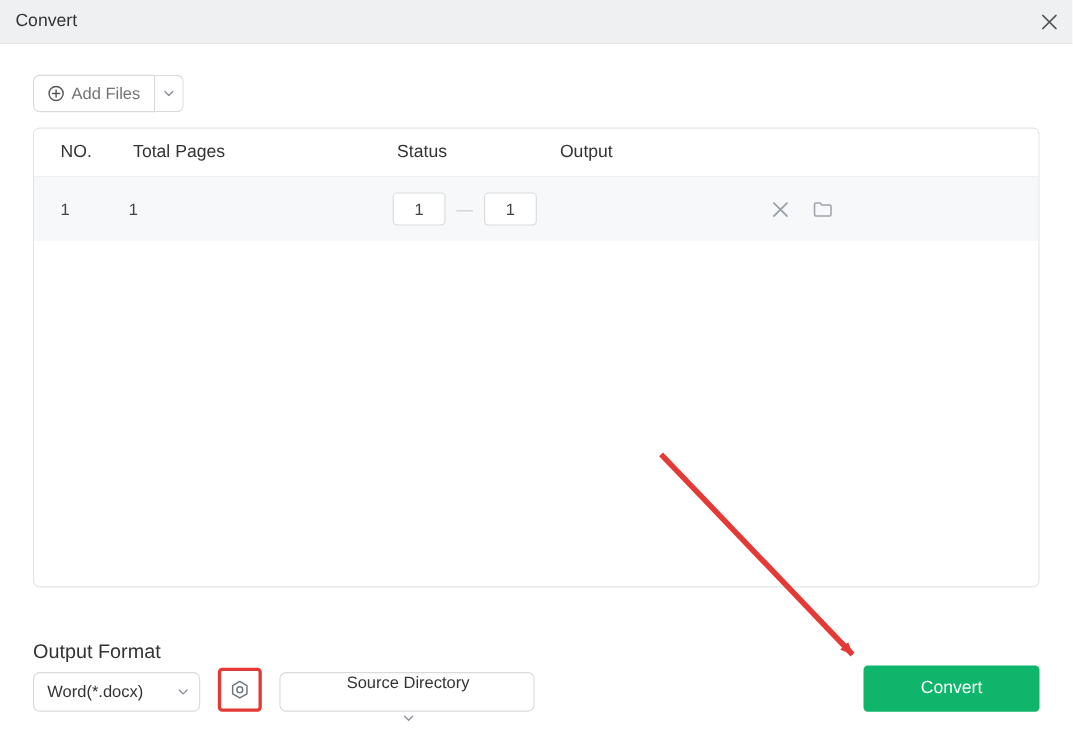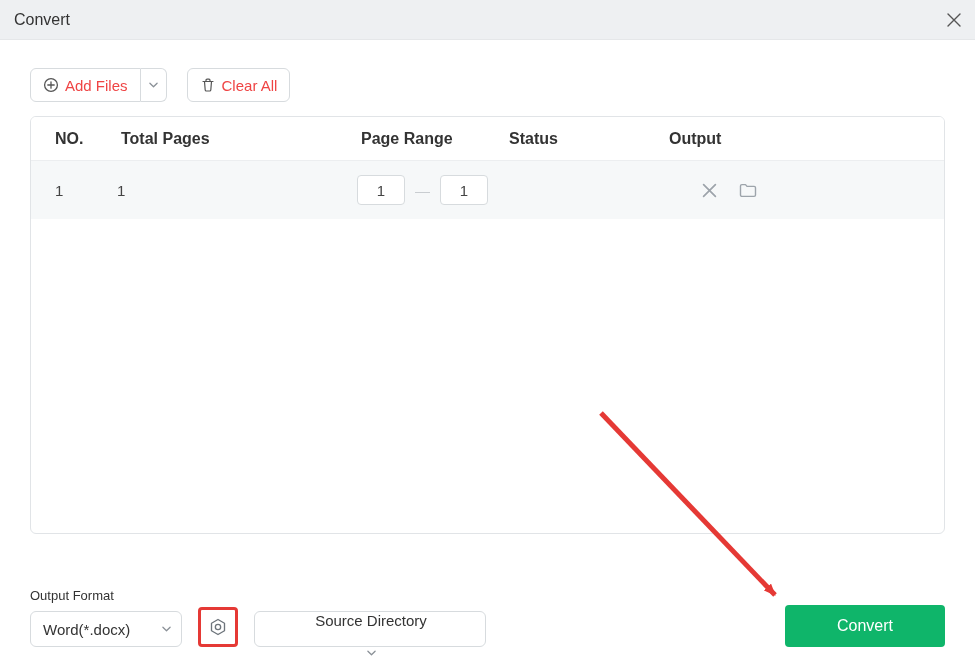--- a/index.html
+++ b/index.html
@@ -31,21 +31,21 @@
   .toolbar { display: flex; gap: 20px; margin-bottom: 14px; }
   .btn-group { display: flex; }
   .btn {
     border: 1px solid #d7dbde;
     background: #fff;
     height: 34px;
     display: inline-flex;
     align-items: center;
     padding: 0 12px;
     font-size: 15px;
-    color: #ef4444;
+    color: #737373;
     border-radius: 6px;
     cursor: pointer;
     gap: 6px;
   }
   .btn-group .btn:first-child { border-top-right-radius: 0; border-bottom-right-radius: 0; }
   .btn-group .btn.caret {
     border-left: none;
     padding: 0 8px;
     border-top-left-radius: 0;
     border-bottom-left-radius: 0;
@@ -64,21 +64,21 @@
     grid-template-columns: 86px 240px 148px 160px 128px 150px;
     align-items: center;
   }
   .thead {
     height: 44px;
     font-size: 16px;
     color: #333;
     border-bottom: 1px solid #eceef0;
     background: #fff;
   }
-  .thead > div { padding: 0 4px; position: relative; font-weight: bold; }
+  .thead > div { padding: 0 4px; position: relative; }
   .thead > div + div::before {
     content: "";
     position: absolute;
     left: -6px;
     top: 12px;
     bottom: 12px;
     width: 1px;
     background: #e9ecee;
   }
   .thead .no { padding-left: 24px; }
@@ -106,21 +106,21 @@
   .option-cell svg { display: block; }
 
   .footer {
     position: absolute;
     left: 30px; right: 30px; bottom: 22px;
     display: flex;
     align-items: flex-end;
     gap: 16px;
   }
   .field-col { display: flex; flex-direction: column; gap: 8px; }
-  .field-col .label { font-size: 13px; color: #333; }
+  .field-col .label { font-size: 18px; color: #333; }
   .dropdown {
     border: 1px solid #d7dbde;
     border-radius: 6px;
     height: 36px;
     display: flex;
     align-items: center;
     justify-content: space-between;
     padding: 0 10px 0 12px;
     background: #fff;
     cursor: pointer;
@@ -180,33 +180,26 @@
           <path d="M8 4.8 V11.2 M4.8 8 H11.2" stroke="#555" stroke-width="1.3" stroke-linecap="round"></path>
         </svg>
         <span>Add Files</span>
       </button>
       <button class="btn caret">
         <svg width="9" height="6" viewBox="0 0 10 6">
           <path d="M1 1 L5 5 L9 1" fill="none" stroke="#8a9097" stroke-width="1.4" stroke-linecap="round" stroke-linejoin="round"></path>
         </svg>
       </button>
     </div>
-    <button class="btn">
-      <svg width="16" height="16" viewBox="0 0 16 16">
-        <path d="M3 4.5 H13 M6 4.5 V3.2 C6 2.6 6.5 2.2 7 2.2 H9 C9.5 2.2 10 2.6 10 3.2 V4.5 M4.5 4.5 L5.2 13 C5.25 13.6 5.7 14 6.3 14 H9.7 C10.3 14 10.75 13.6 10.8 13 L11.5 4.5" fill="none" stroke="#555" stroke-width="1.2" stroke-linecap="round" stroke-linejoin="round"></path>
-      </svg>
-      <span>Clear All</span>
-    </button>
   </div>
 
   <div class="table">
     <div class="thead">
       <div class="no">NO.</div>
       <div>Total Pages</div>
-      <div>Page Range</div>
       <div>Status</div>
       <div>Output</div>
     </div>
     <div class="trow">
       <div class="no">1</div>
       <div>1</div>
       <div class="range">
         <input type="text" value="1" style="">
         <span class="dash">—</span>
         <input type="text" value="1" style="">

